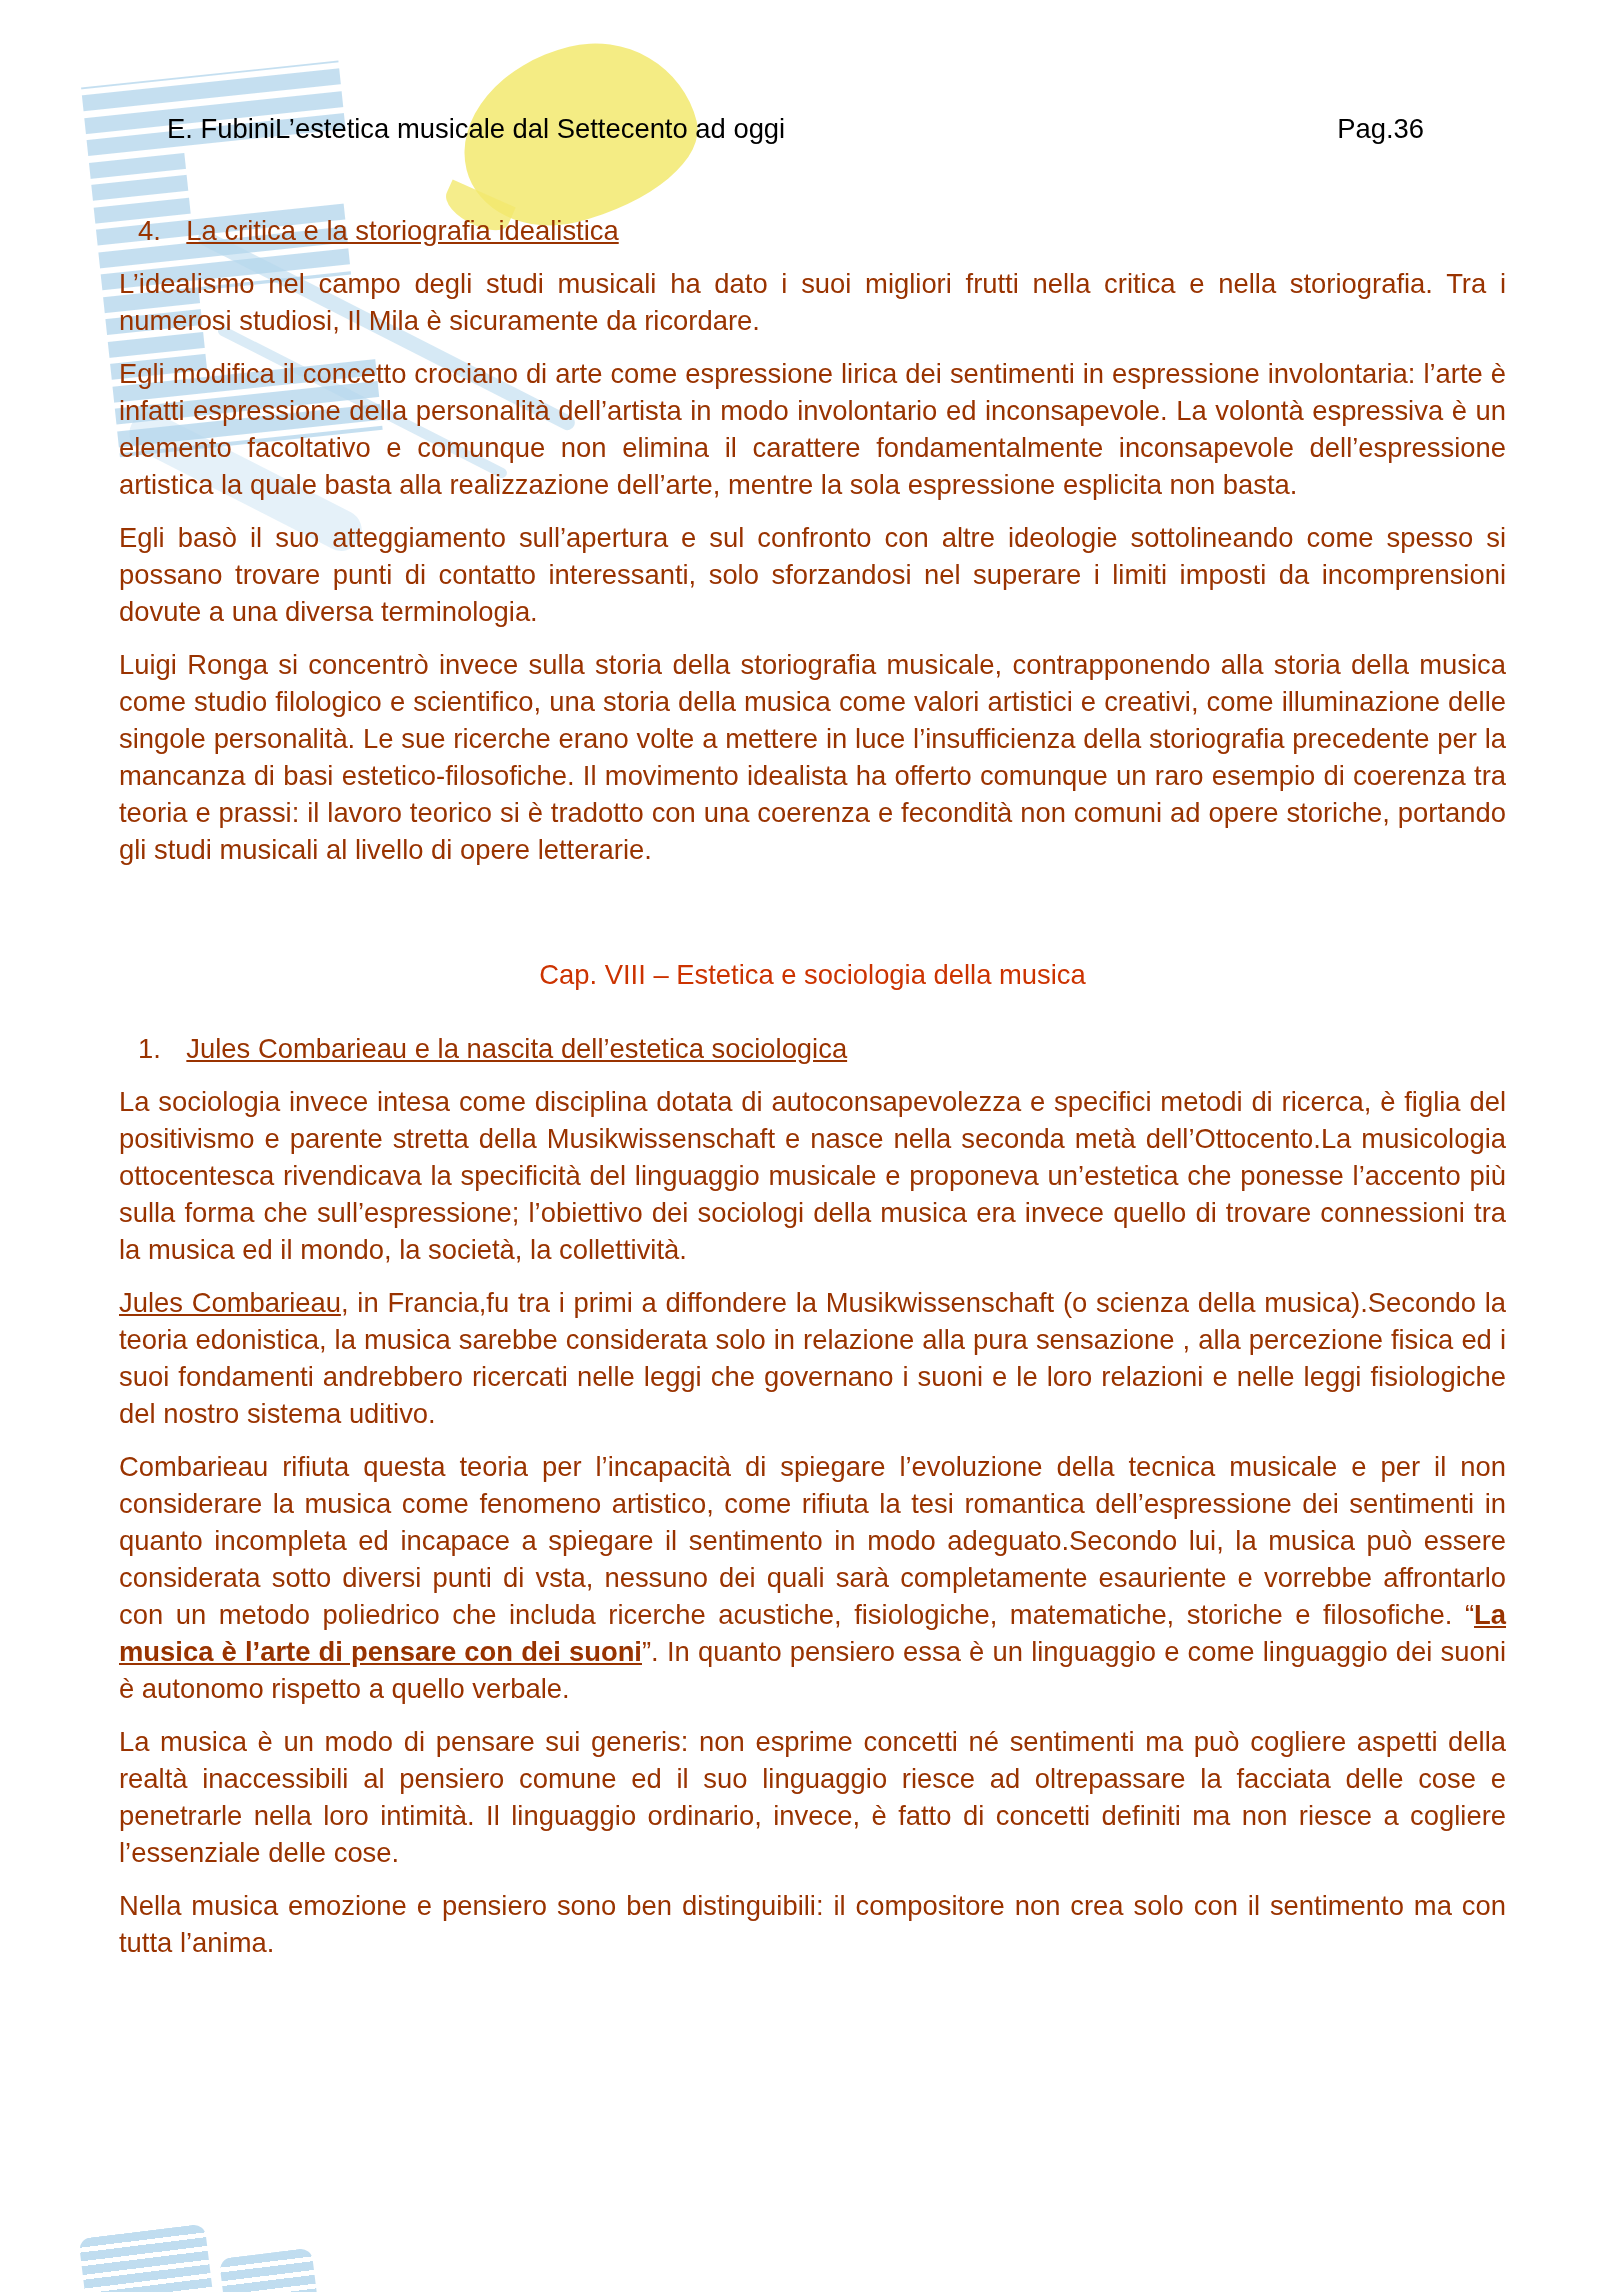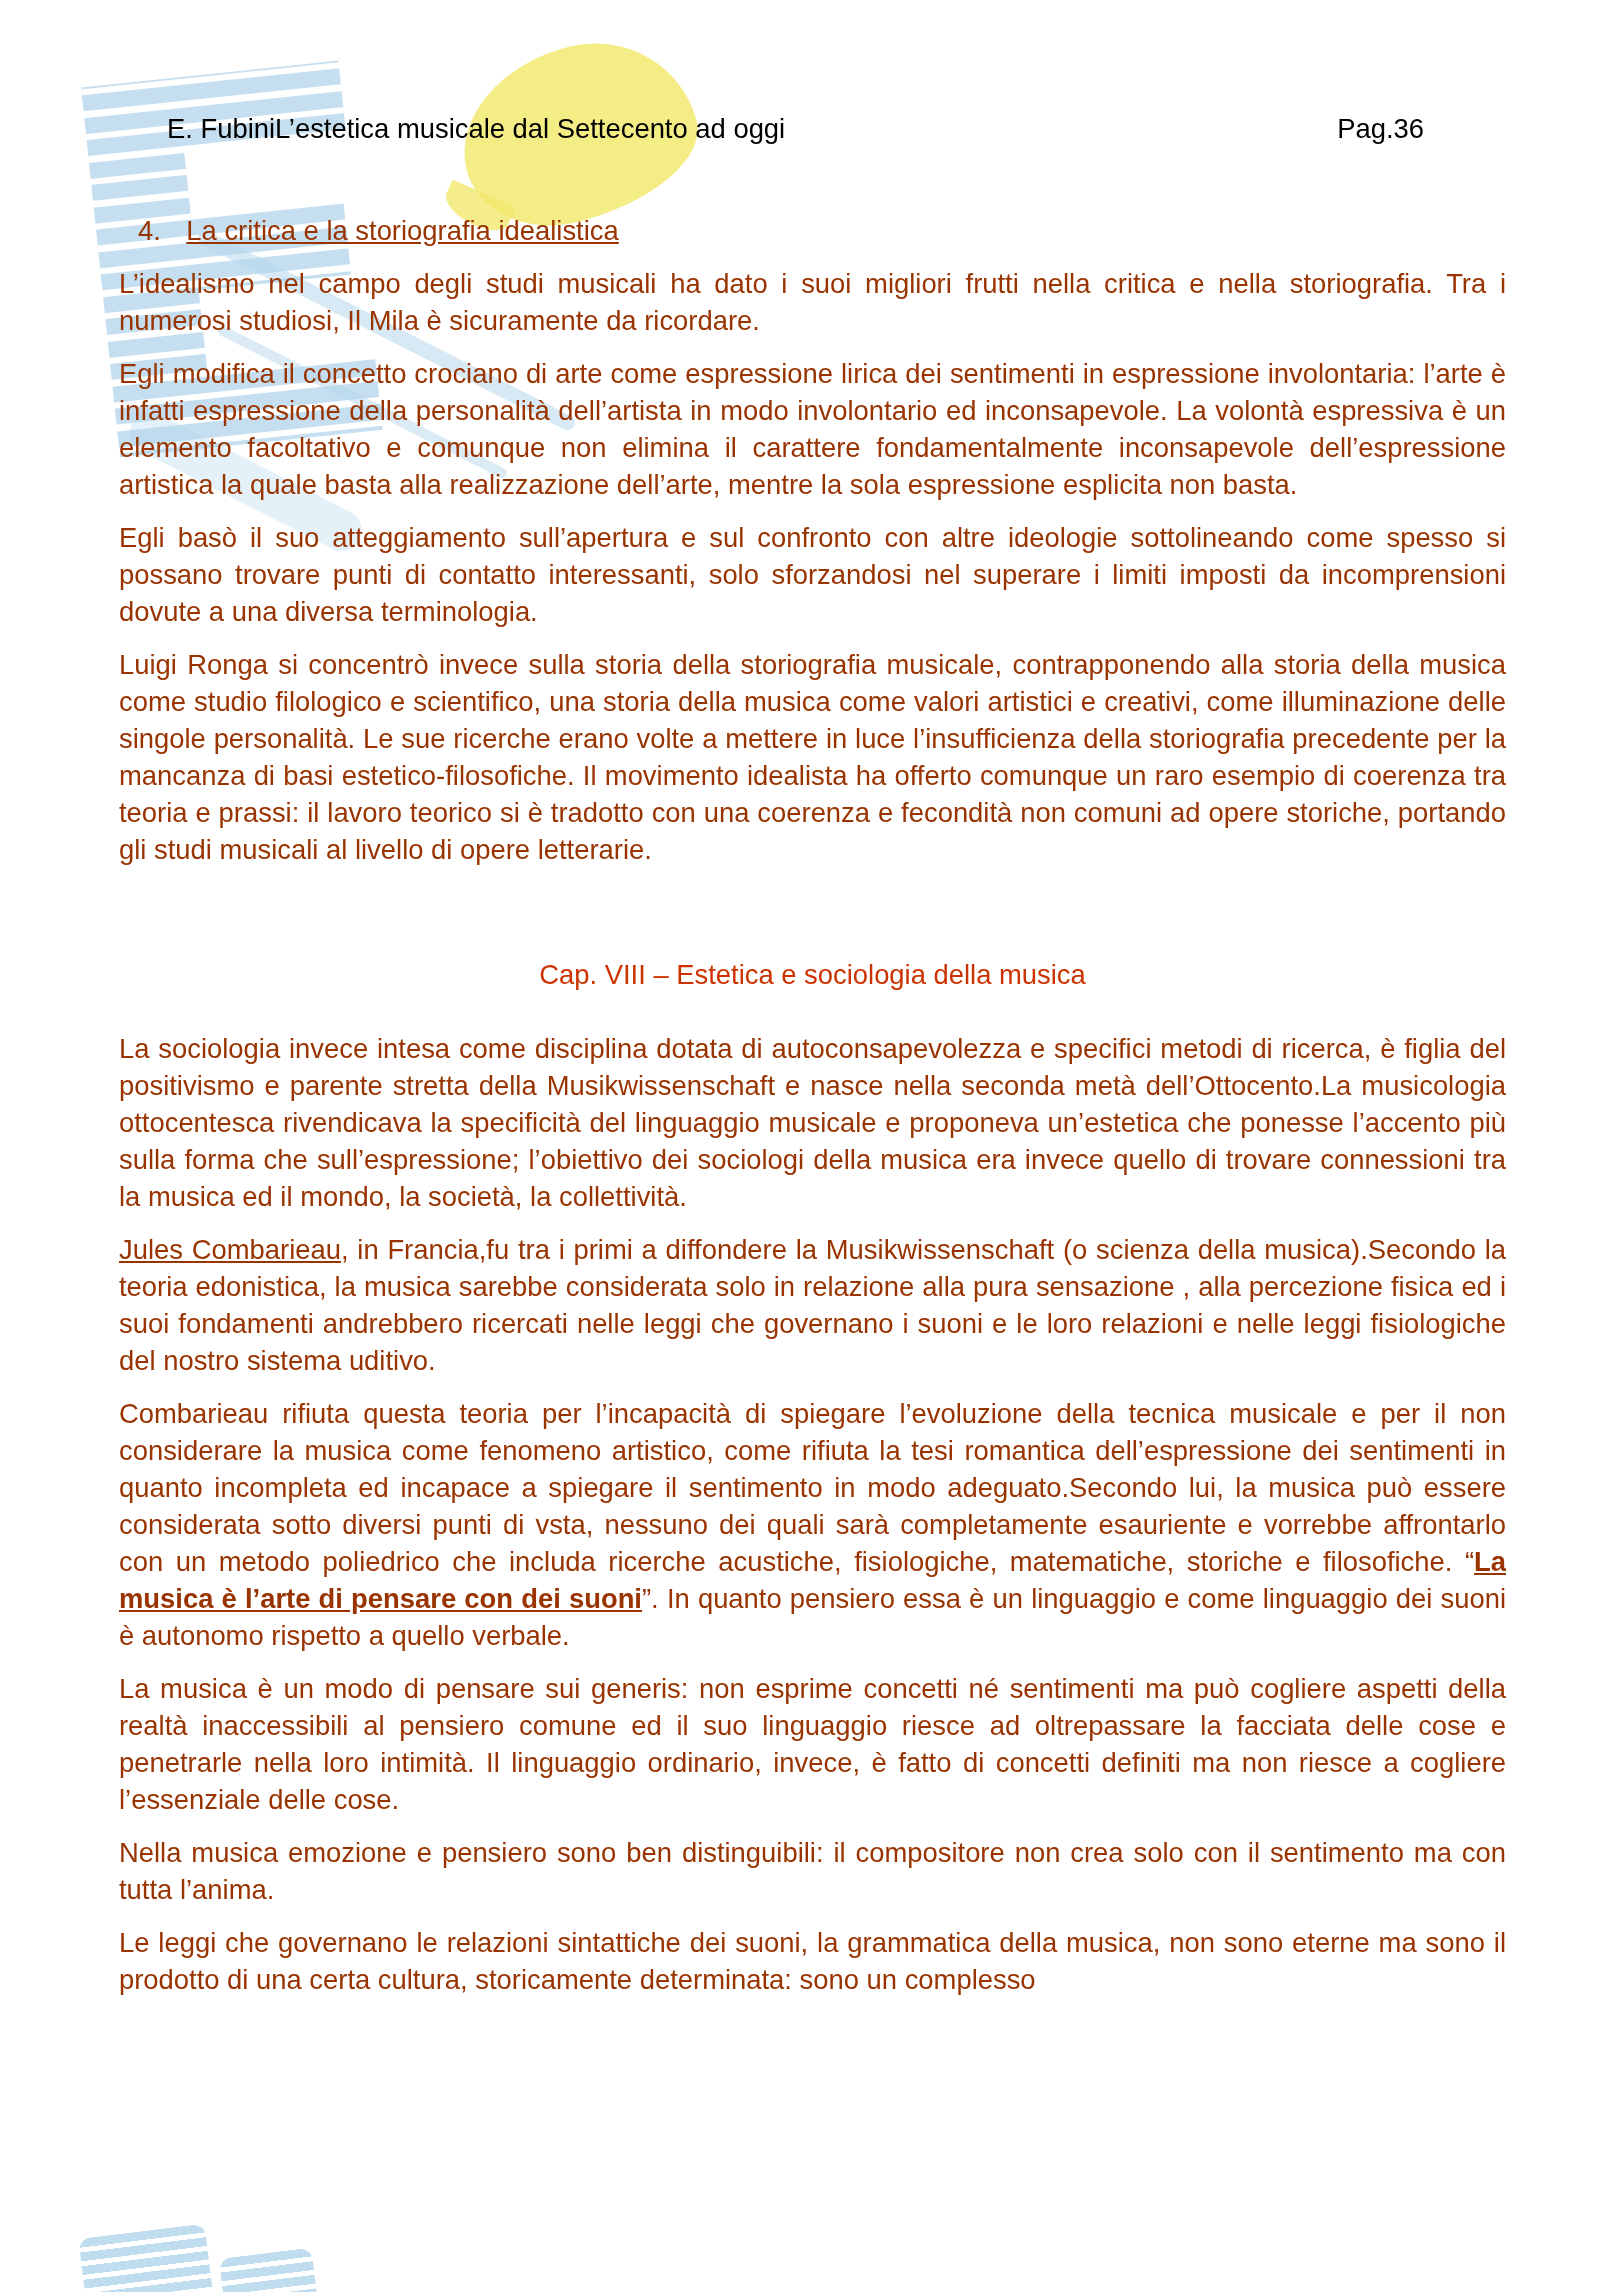--- a/index.html
+++ b/index.html
@@ -121,23 +121,23 @@
       <span class="hdr-title">L’estetica musicale dal Settecento ad oggi</span>
       <span class="hdr-page">Pag.36</span>
     </div>
     <div id="doc-body">
         <div class="section-heading"><span class="section-number">4.</span><span class="section-title-text">La critica e la storiografia idealistica</span></div>
         <p class="para"><span>L’idealismo nel campo degli studi musicali ha dato i suoi migliori frutti nella critica e nella storiografia. Tra i numerosi studiosi, Il Mila è sicuramente da ricordare.</span></p>
         <p class="para"><span>Egli modifica il concetto crociano di arte come espressione lirica dei sentimenti in espressione involontaria: l’arte è infatti espressione della personalità dell’artista in modo involontario ed inconsapevole. La volontà espressiva è un elemento facoltativo e comunque non elimina il carattere fondamentalmente inconsapevole dell’espressione artistica la quale basta alla realizzazione dell’arte, mentre la sola espressione esplicita non basta.</span></p>
         <p class="para"><span>Egli basò il suo atteggiamento sull’apertura e sul confronto con altre ideologie sottolineando come spesso si possano trovare punti di contatto interessanti, solo sforzandosi nel superare i limiti imposti da incomprensioni dovute a una diversa terminologia.</span></p>
         <p class="para"><span>Luigi Ronga si concentrò invece sulla storia della storiografia musicale, contrapponendo alla storia della musica come studio filologico e scientifico, una storia della musica come valori artistici e creativi, come illuminazione delle singole personalità. Le sue ricerche erano volte a mettere in luce l’insufficienza della storiografia precedente per la mancanza di basi estetico-filosofiche.  Il movimento idealista ha offerto comunque un raro esempio di coerenza tra teoria e prassi: il lavoro teorico si è tradotto con una coerenza e fecondità non comuni ad opere storiche, portando gli studi musicali al livello di opere letterarie.</span></p>
         <div class="chapter-title">Cap. VIII – Estetica e sociologia della musica</div>
+        <div class="section-heading"><span class="section-number">1.</span><span class="section-title-text">Jules Combarieau e la nascita dell’estetica sociologica</span></div>
         <p class="para"><span>La sociologia invece intesa come disciplina dotata di autoconsapevolezza e specifici metodi di ricerca, è figlia del positivismo e parente stretta della Musikwissenschaft e nasce nella seconda metà dell’Ottocento.La musicologia ottocentesca rivendicava la specificità del linguaggio musicale e proponeva un’estetica che ponesse l’accento più sulla forma che sull’espressione; l’obiettivo dei sociologi della musica era invece quello di trovare connessioni tra la musica ed il mondo, la società, la collettività.</span></p>
         <p class="para"><span class="underline">Jules Combarieau</span><span>, in Francia,fu tra i primi a diffondere la Musikwissenschaft (o scienza della musica).Secondo la teoria edonistica, la musica sarebbe considerata solo in relazione alla pura sensazione , alla percezione fisica ed i suoi fondamenti andrebbero ricercati nelle leggi che governano i suoni e le loro relazioni e nelle leggi fisiologiche del nostro sistema uditivo.</span></p>
         <p class="para"><span>Combarieau rifiuta questa teoria per l’incapacità di spiegare l’evoluzione della tecnica musicale e per il non considerare la musica come fenomeno artistico, come rifiuta la tesi romantica dell’espressione dei sentimenti in quanto incompleta ed incapace a spiegare il sentimento in modo adeguato.Secondo lui, la musica può essere considerata sotto diversi punti di vsta, nessuno dei quali sarà completamente esauriente e vorrebbe affrontarlo con un metodo poliedrico che includa ricerche acustiche, fisiologiche, matematiche, storiche e filosofiche. “</span><span class="bold underline">La musica è l’arte di pensare con dei suoni</span><span>”. In quanto pensiero essa è un linguaggio e come linguaggio dei suoni è autonomo rispetto a quello verbale.</span></p>
         <p class="para"><span>La musica è un modo di pensare sui generis: non esprime concetti né sentimenti ma può cogliere aspetti della realtà inaccessibili al pensiero comune  ed il suo linguaggio riesce ad oltrepassare la facciata delle cose e penetrarle nella loro intimità. Il linguaggio ordinario, invece, è fatto di concetti definiti ma non riesce a cogliere l’essenziale delle cose.</span></p>
         <p class="para"><span>Nella musica emozione e pensiero sono ben distinguibili: il compositore non crea solo con il sentimento ma con tutta l’anima.</span></p>
-        <p class="para"><span>Le leggi che governano le relazioni sintattiche dei suoni, la grammatica della musica, non sono eterne ma sono il prodotto di una certa cultura, storicamente determinata: sono un complesso</span></p>
       </div>
   </div>
 
 </div>
 
 
 </body></html>

